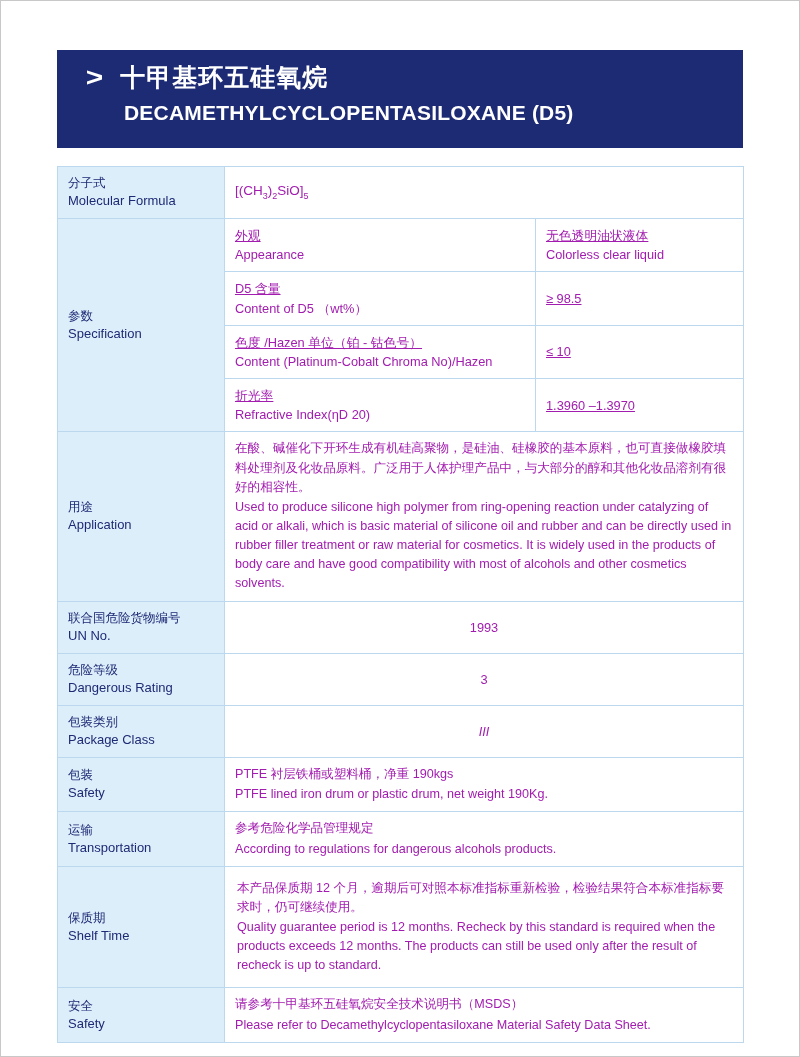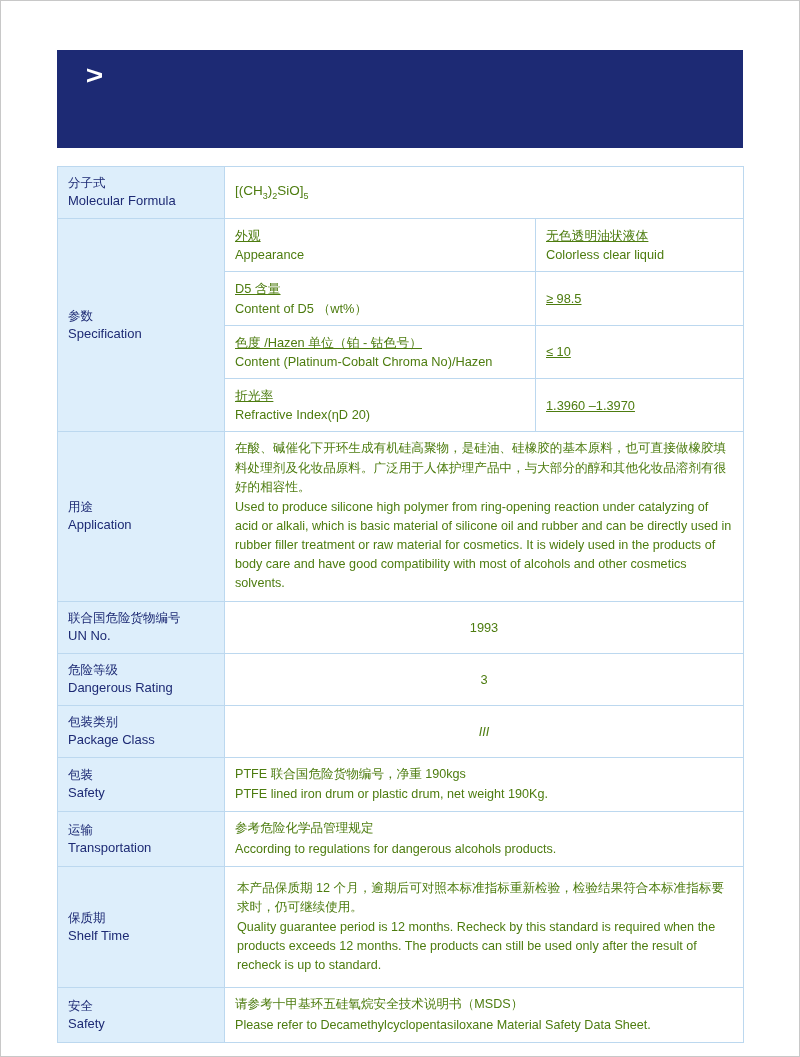--- a/index.html
+++ b/index.html
@@ -96,21 +96,21 @@
     display: block;
     font-size: 12.5px;
   }
   .label-cell .en {
     display: block;
     font-size: 13px;
   }
   .value-cell {
     font-size: 12.8px;
     line-height: 1.5;
-    color: #4d7c0f;
+    color: #a21caf;
     background: #ffffff;
   }
   .value-cell .cn { display: block; text-decoration: underline; }
   .value-cell .en { display: block; }
   .spec-name {
     width: 311px;
   }
   .spec-val {
     width: 208px;
   }
@@ -138,21 +138,23 @@
 </style>
 </head>
 <body>
 
 <div class="page">
   <div class="page-border"></div>
 
   <div class="header">
     <div class="header-row">
       <span class="header-chevron">&gt;</span>
+      <span class="header-cn">十甲基环五硅氧烷</span>
     </div>
+    <div class="header-en">DECAMETHYLCYCLOPENTASILOXANE (D5)</div>
   </div>
 
   <table class="table">
     <colgroup>
       <col style="width:167px">
       <col style="width:311px">
       <col style="width:208px">
     </colgroup>
     <tbody>
 
@@ -242,21 +244,21 @@
         </td>
         <td class="value-cell center" colspan="2" style="padding:16px 10px;font-style:italic;">III</td>
       </tr>
 
       <tr>
         <td class="label-cell">
           <span class="cn">包装</span>
           <span class="en">Safety</span>
         </td>
         <td class="value-cell para" colspan="2">
-          <span class="cn-block">PTFE 联合国危险货物编号，净重 190kgs</span>
+          <span class="cn-block">PTFE 衬层铁桶或塑料桶，净重 190kgs</span>
           <span class="en-block">PTFE lined iron drum or plastic drum, net weight 190Kg.</span>
         </td>
       </tr>
 
       <tr>
         <td class="label-cell">
           <span class="cn">运输</span>
           <span class="en">Transportation</span>
         </td>
         <td class="value-cell para" colspan="2">

